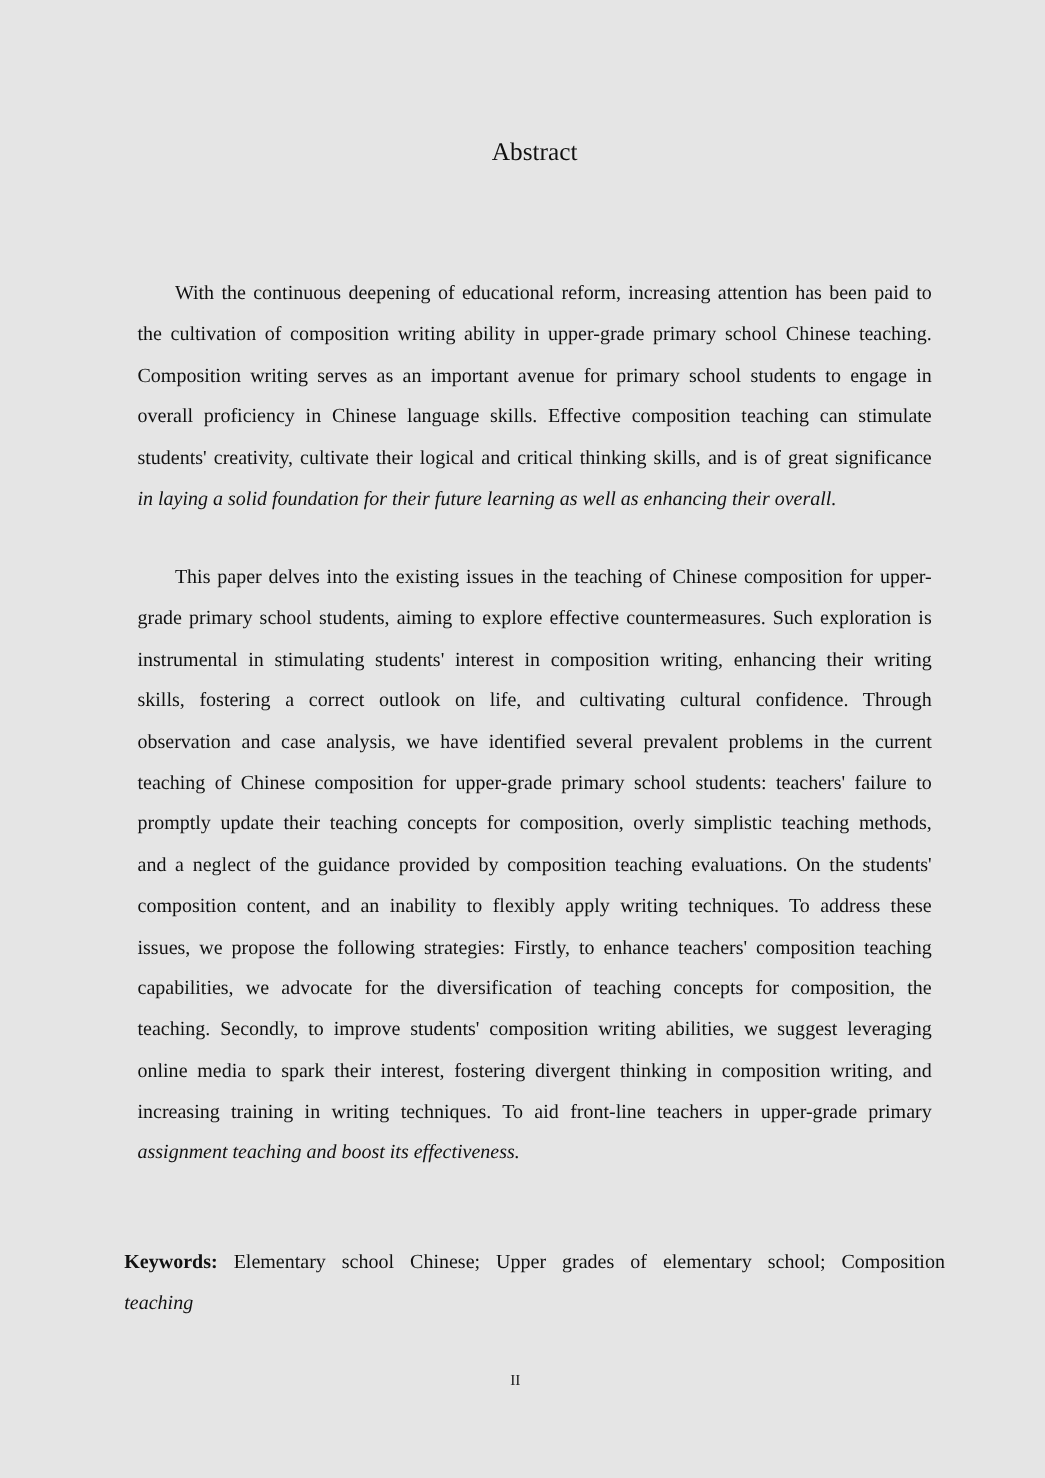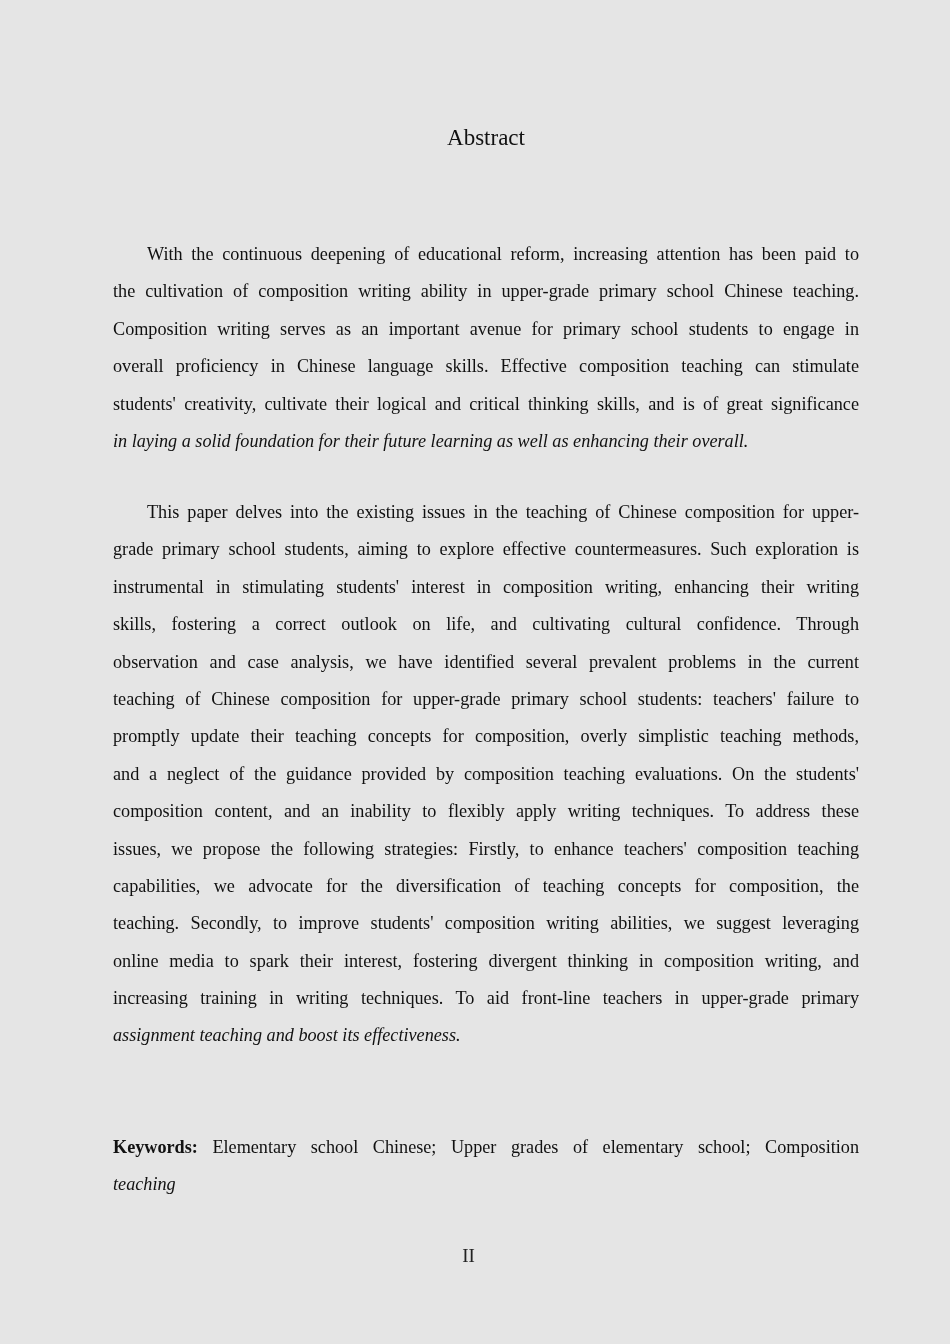--- a/index.html
+++ b/index.html
@@ -31,21 +31,21 @@
       font-size: 23px;
       line-height: 28px;
       color: #111;
     }
     .body-block {
       position: absolute;
       left: 113px;
       width: 746px;
     }
     .para {
-      margin: 0;
+      margin: 12px;
       padding: 0;
     }
     .line {
       display: block;
       font-size: 18.2px;
       line-height: 37.4px;
       height: 37.4px;
       white-space: nowrap;
       text-align: justify;
       text-align-last: justify;
@@ -66,21 +66,21 @@
     }
     .kw-label {
       font-weight: bold;
     }
     .page-number {
       position: absolute;
       top: 1247px;
       left: 0;
       width: 937px;
       text-align: center;
-      font-size: 19px;
+      font-size: 14px;
       line-height: 18px;
       color: #222;
     }
   </style>
 </head>
 <body>
 
 <div class="page">
 
   <div class="title">Abstract</div>

